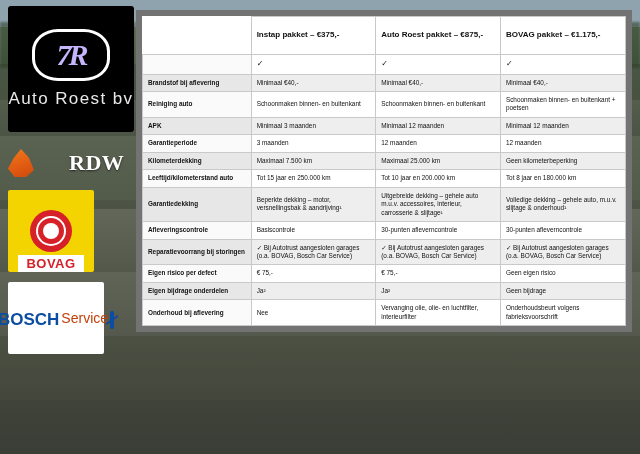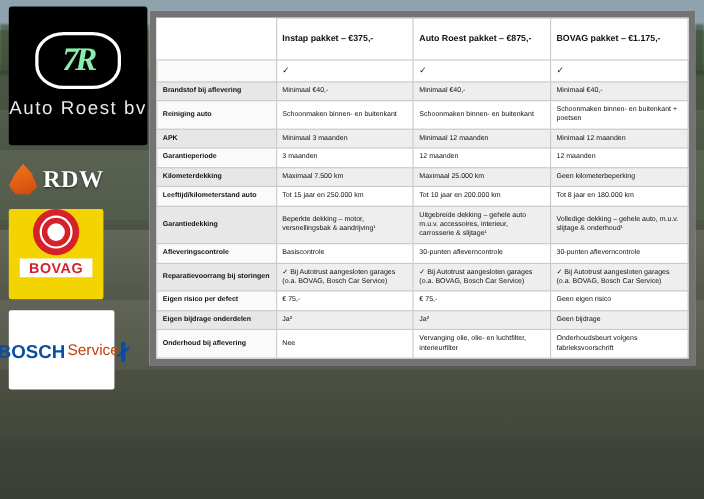--- a/index.html
+++ b/index.html
@@ -65,21 +65,21 @@
     width: 78px; height: 52px;
     border: 3px solid #fff;
     border-radius: 26px / 22px;
     display: flex; align-items: center; justify-content: center;
     position: relative;
     margin-bottom: 8px;
   }
   .logo-mark .glyph {
     font-family: "Liberation Serif", serif;
     font-size: 30px; font-weight: bold; font-style: italic;
-    letter-spacing: -3px; color:#86efac;
+    letter-spacing: -3px; color:#c4b5fd;
   }
   .logo-text {
     font-size: 17px; letter-spacing: 1.4px;
     color: #e9e9e9;
   }
 
   .rdw-box {
     margin-top: 14px;
     width: 126px; height: 34px;
     display: flex; align-items: center; gap: 5px;
@@ -87,28 +87,29 @@
   .rdw-flame {
     width: 26px; height: 28px;
     background: linear-gradient(160deg,#f07a1a 0%, #e15a12 60%, #c94a0d 100%);
     clip-path: polygon(50% 0%, 80% 30%, 100% 75%, 70% 100%, 25% 100%, 0% 70%, 22% 32%);
   }
   .rdw-text {
     font-family: "Liberation Serif", serif;
     font-size: 22px; font-weight: bold; color: #ffffff;
     letter-spacing: 0.5px;
     text-shadow: 0 1px 2px rgba(0,0,0,.6);
+    margin-left: 30px;
   }
 
   .bovag-box {
     margin-top: 10px;
     width: 86px; height: 82px;
     background: #f4d400;
     border-radius: 2px;
-    display: flex; flex-direction: column; align-items: center; justify-content: flex-start;
+    display: flex; flex-direction: column; align-items: center; justify-content: flex-end;
     gap: 3px;
   }
   .bovag-ring {
     width: 42px; height: 42px; border-radius: 50%;
     background: #d62128;
     display:flex; align-items:center; justify-content:center;
     position: relative;
   }
   .bovag-ring::after {
     content:"";

